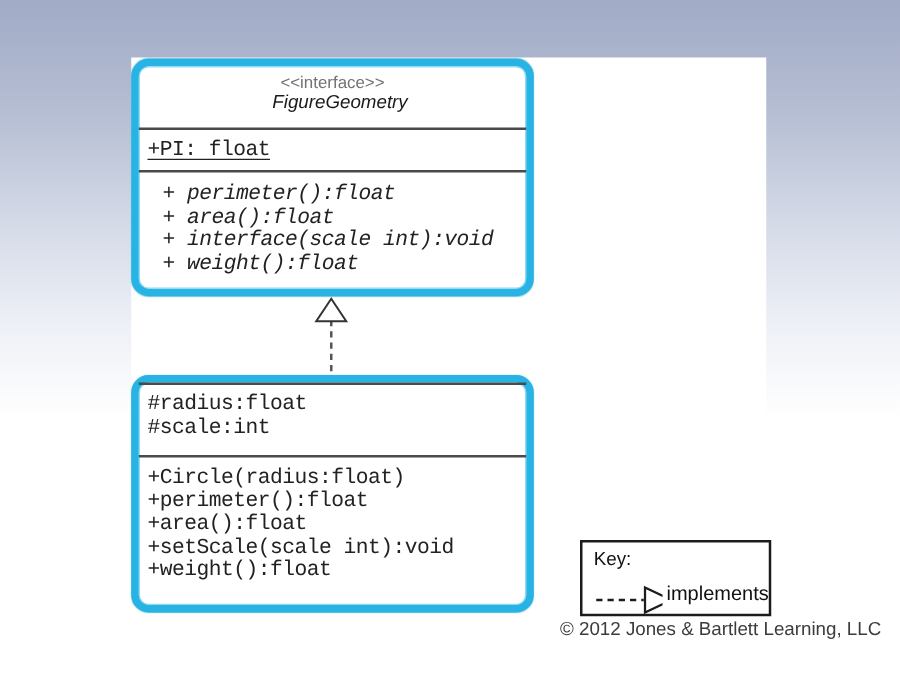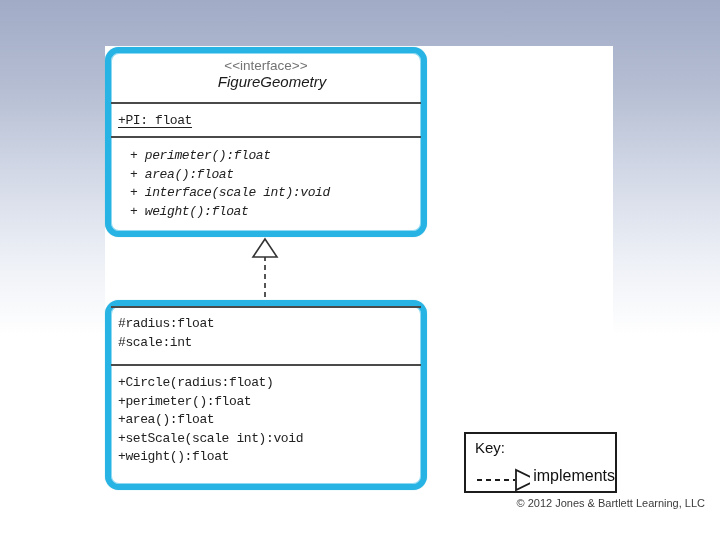--- a/index.html
+++ b/index.html
@@ -34,21 +34,21 @@
   .circle-box   .box-header { height: 25px; padding-top: 4px; }
 
   .stereotype { font-size: 13.5px; color: #737373; letter-spacing: 0px; }
   .type-name  { font-size: 15px; color: #1a1a1a; }
   .italic     { font-style: italic; padding-left: 12px; }
 
   .box-attrs, .box-methods { border-top: 2px solid #4a4a4a; }
 
   .mono {
     font-family: "Liberation Mono", "DejaVu Sans Mono", monospace;
-    font-size: 13px; color: #222; letter-spacing: -0.4px;
+    font-size: 17px; color: #222; letter-spacing: -0.4px;
     white-space: pre;
   }
   .interface-box .box-attrs {
     height: 32px; display: flex; align-items: center; padding-left: 7px;
   }
   .interface-box .box-methods { padding: 9px 0 0 7px; }
   .interface-box .box-methods .member { line-height: 18.5px; }
 
   .circle-box .box-attrs { height: 50px; padding: 6px 0 0 7px; }
   .circle-box .box-attrs .member { line-height: 19px; }
@@ -64,21 +64,21 @@
     left: 464px; top: 432px; width: 153px; height: 61px;
     background: #ffffff; border: 2px solid #1c1c1c;
     padding: 5px 0 0 9px;
   }
   .key-title { font-size: 15px; color: #111; }
   .key-row { display: flex; margin-top: 11px; }
   .key-arrow-label { font-size: 16px; color: #111; margin-left: 3px; }
 
   .copyright {
     position: absolute; top: 497px; right: 15px;
-    text-align: left; font-size: 11px; line-height: 13.5px; color: #3c3c3c;
+    text-align: left; font-size: 15px; line-height: 13.5px; color: #3c3c3c;
   }
 </style>
 </head>
 <body>
 
 <div class="slide">
 
   <div class="content-area"></div>
 
   <div class="uml-box interface-box">

